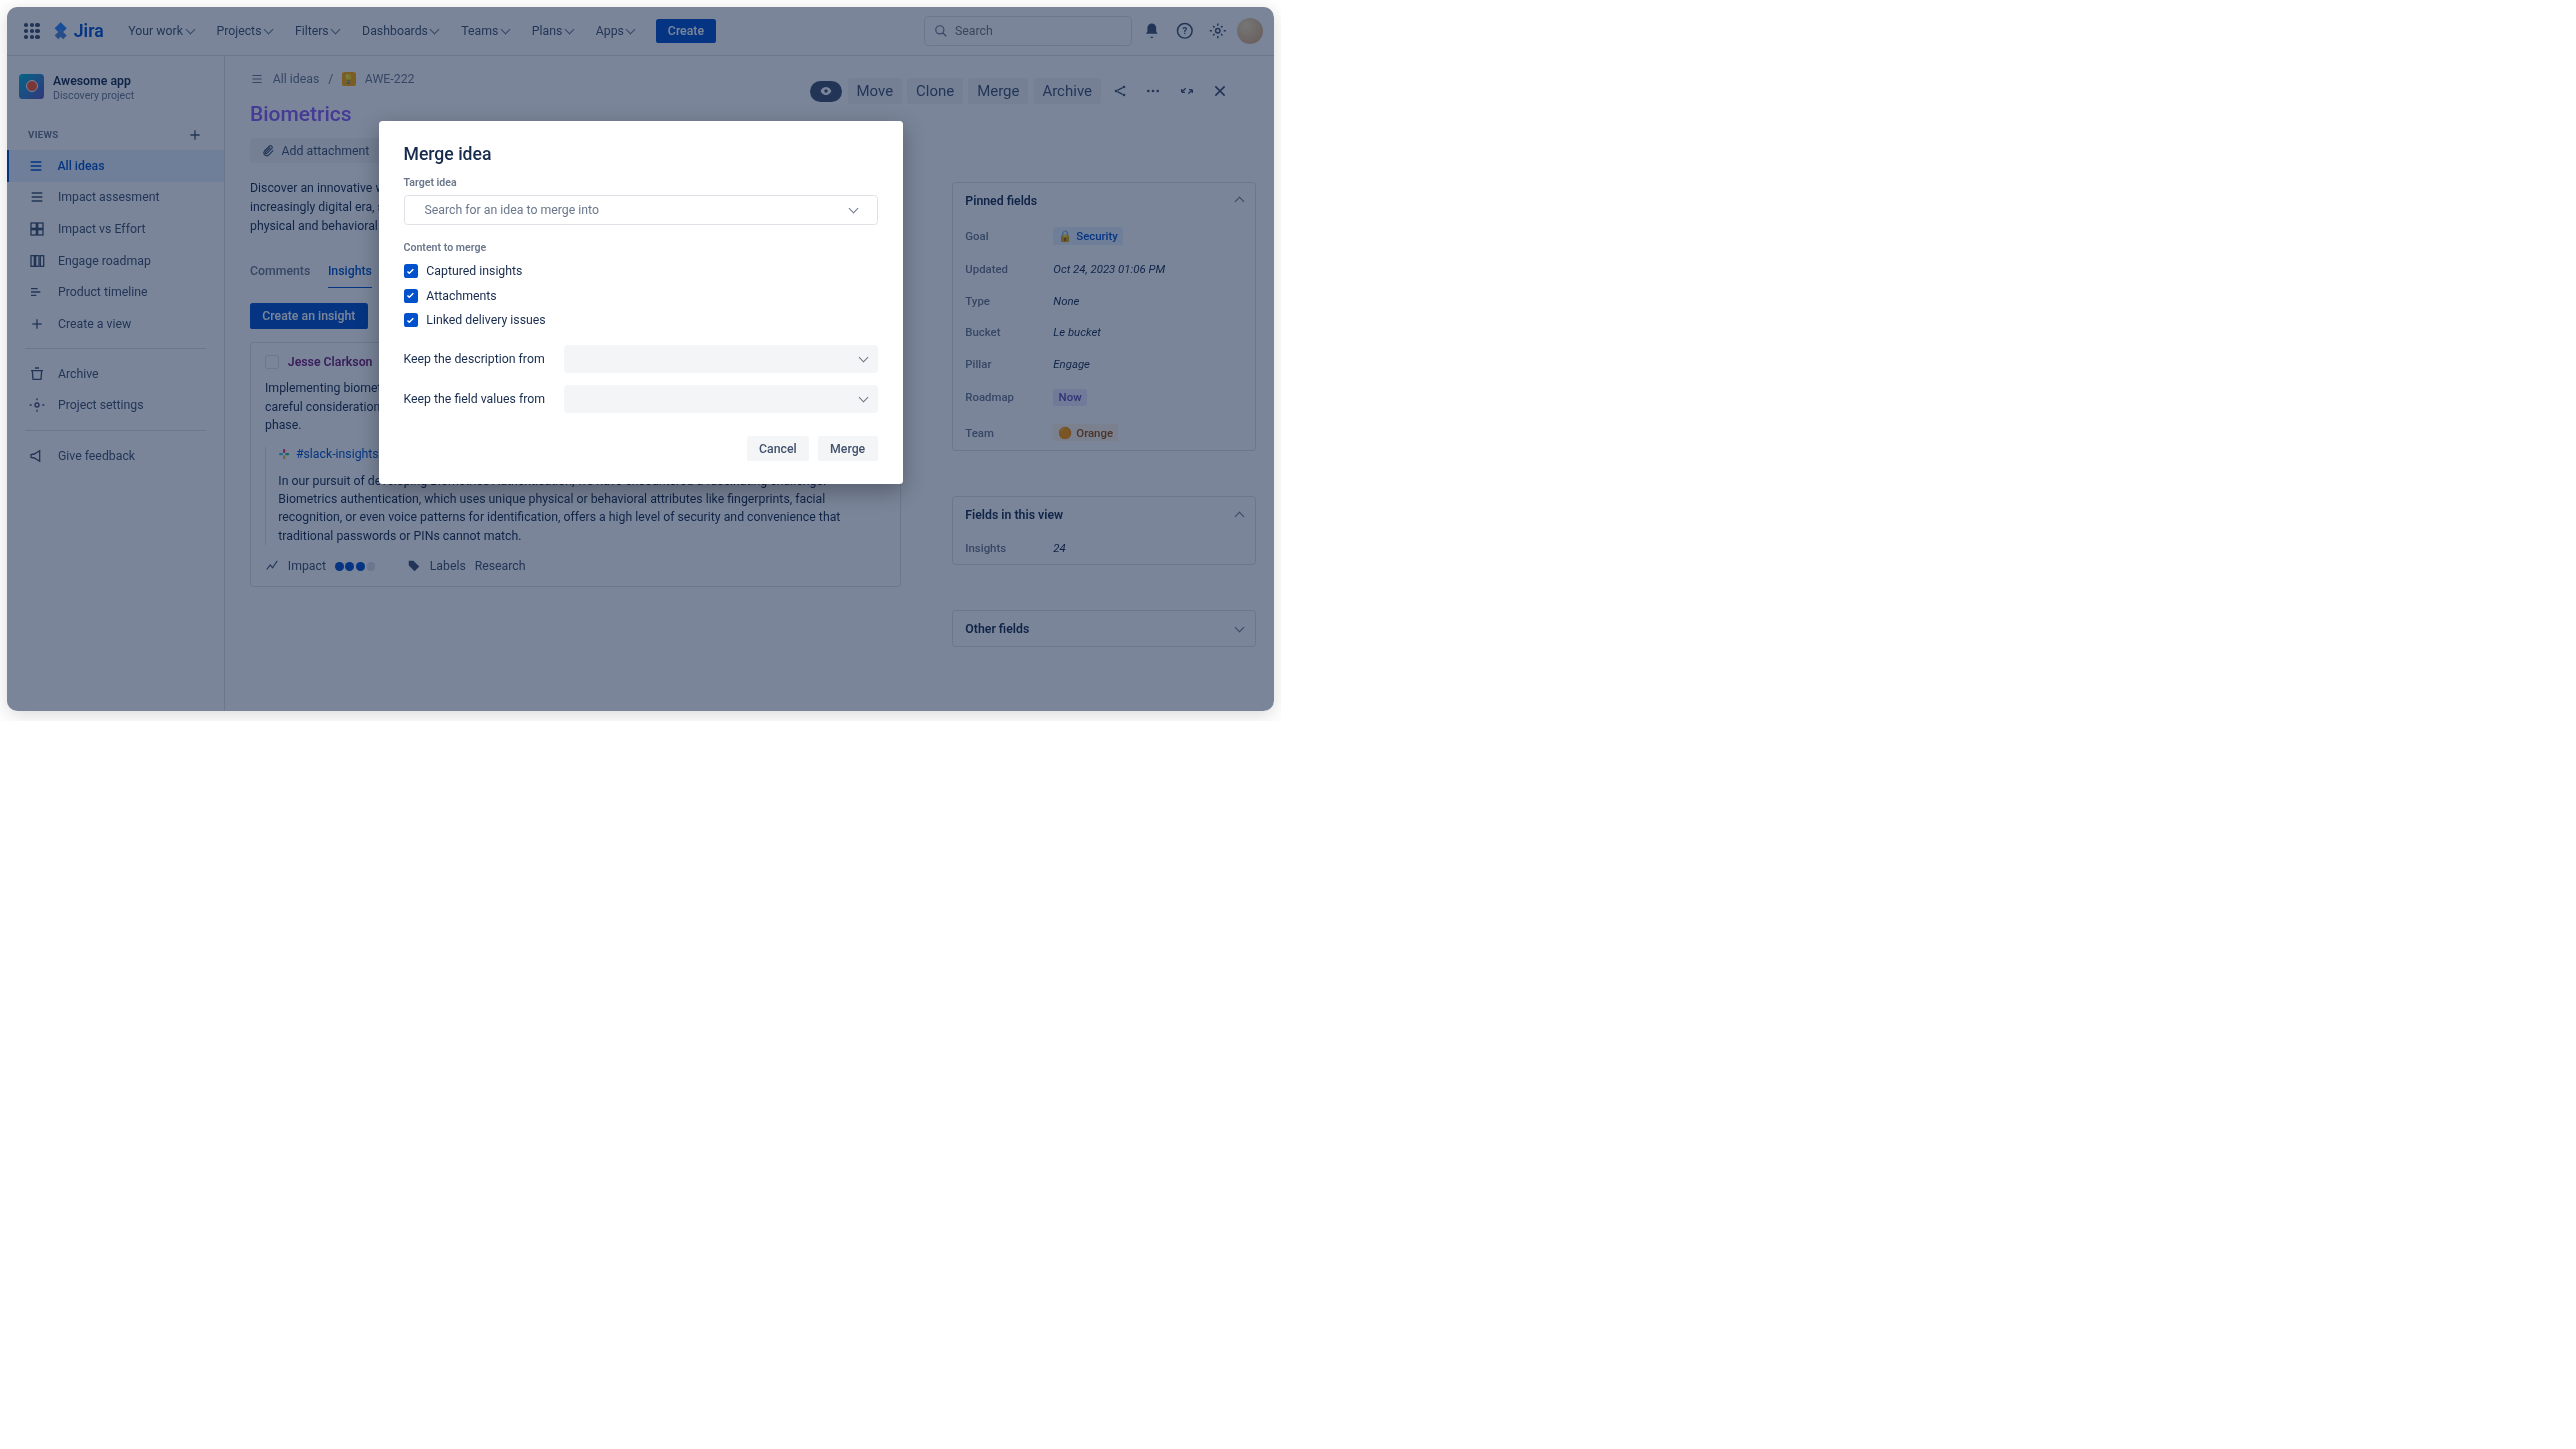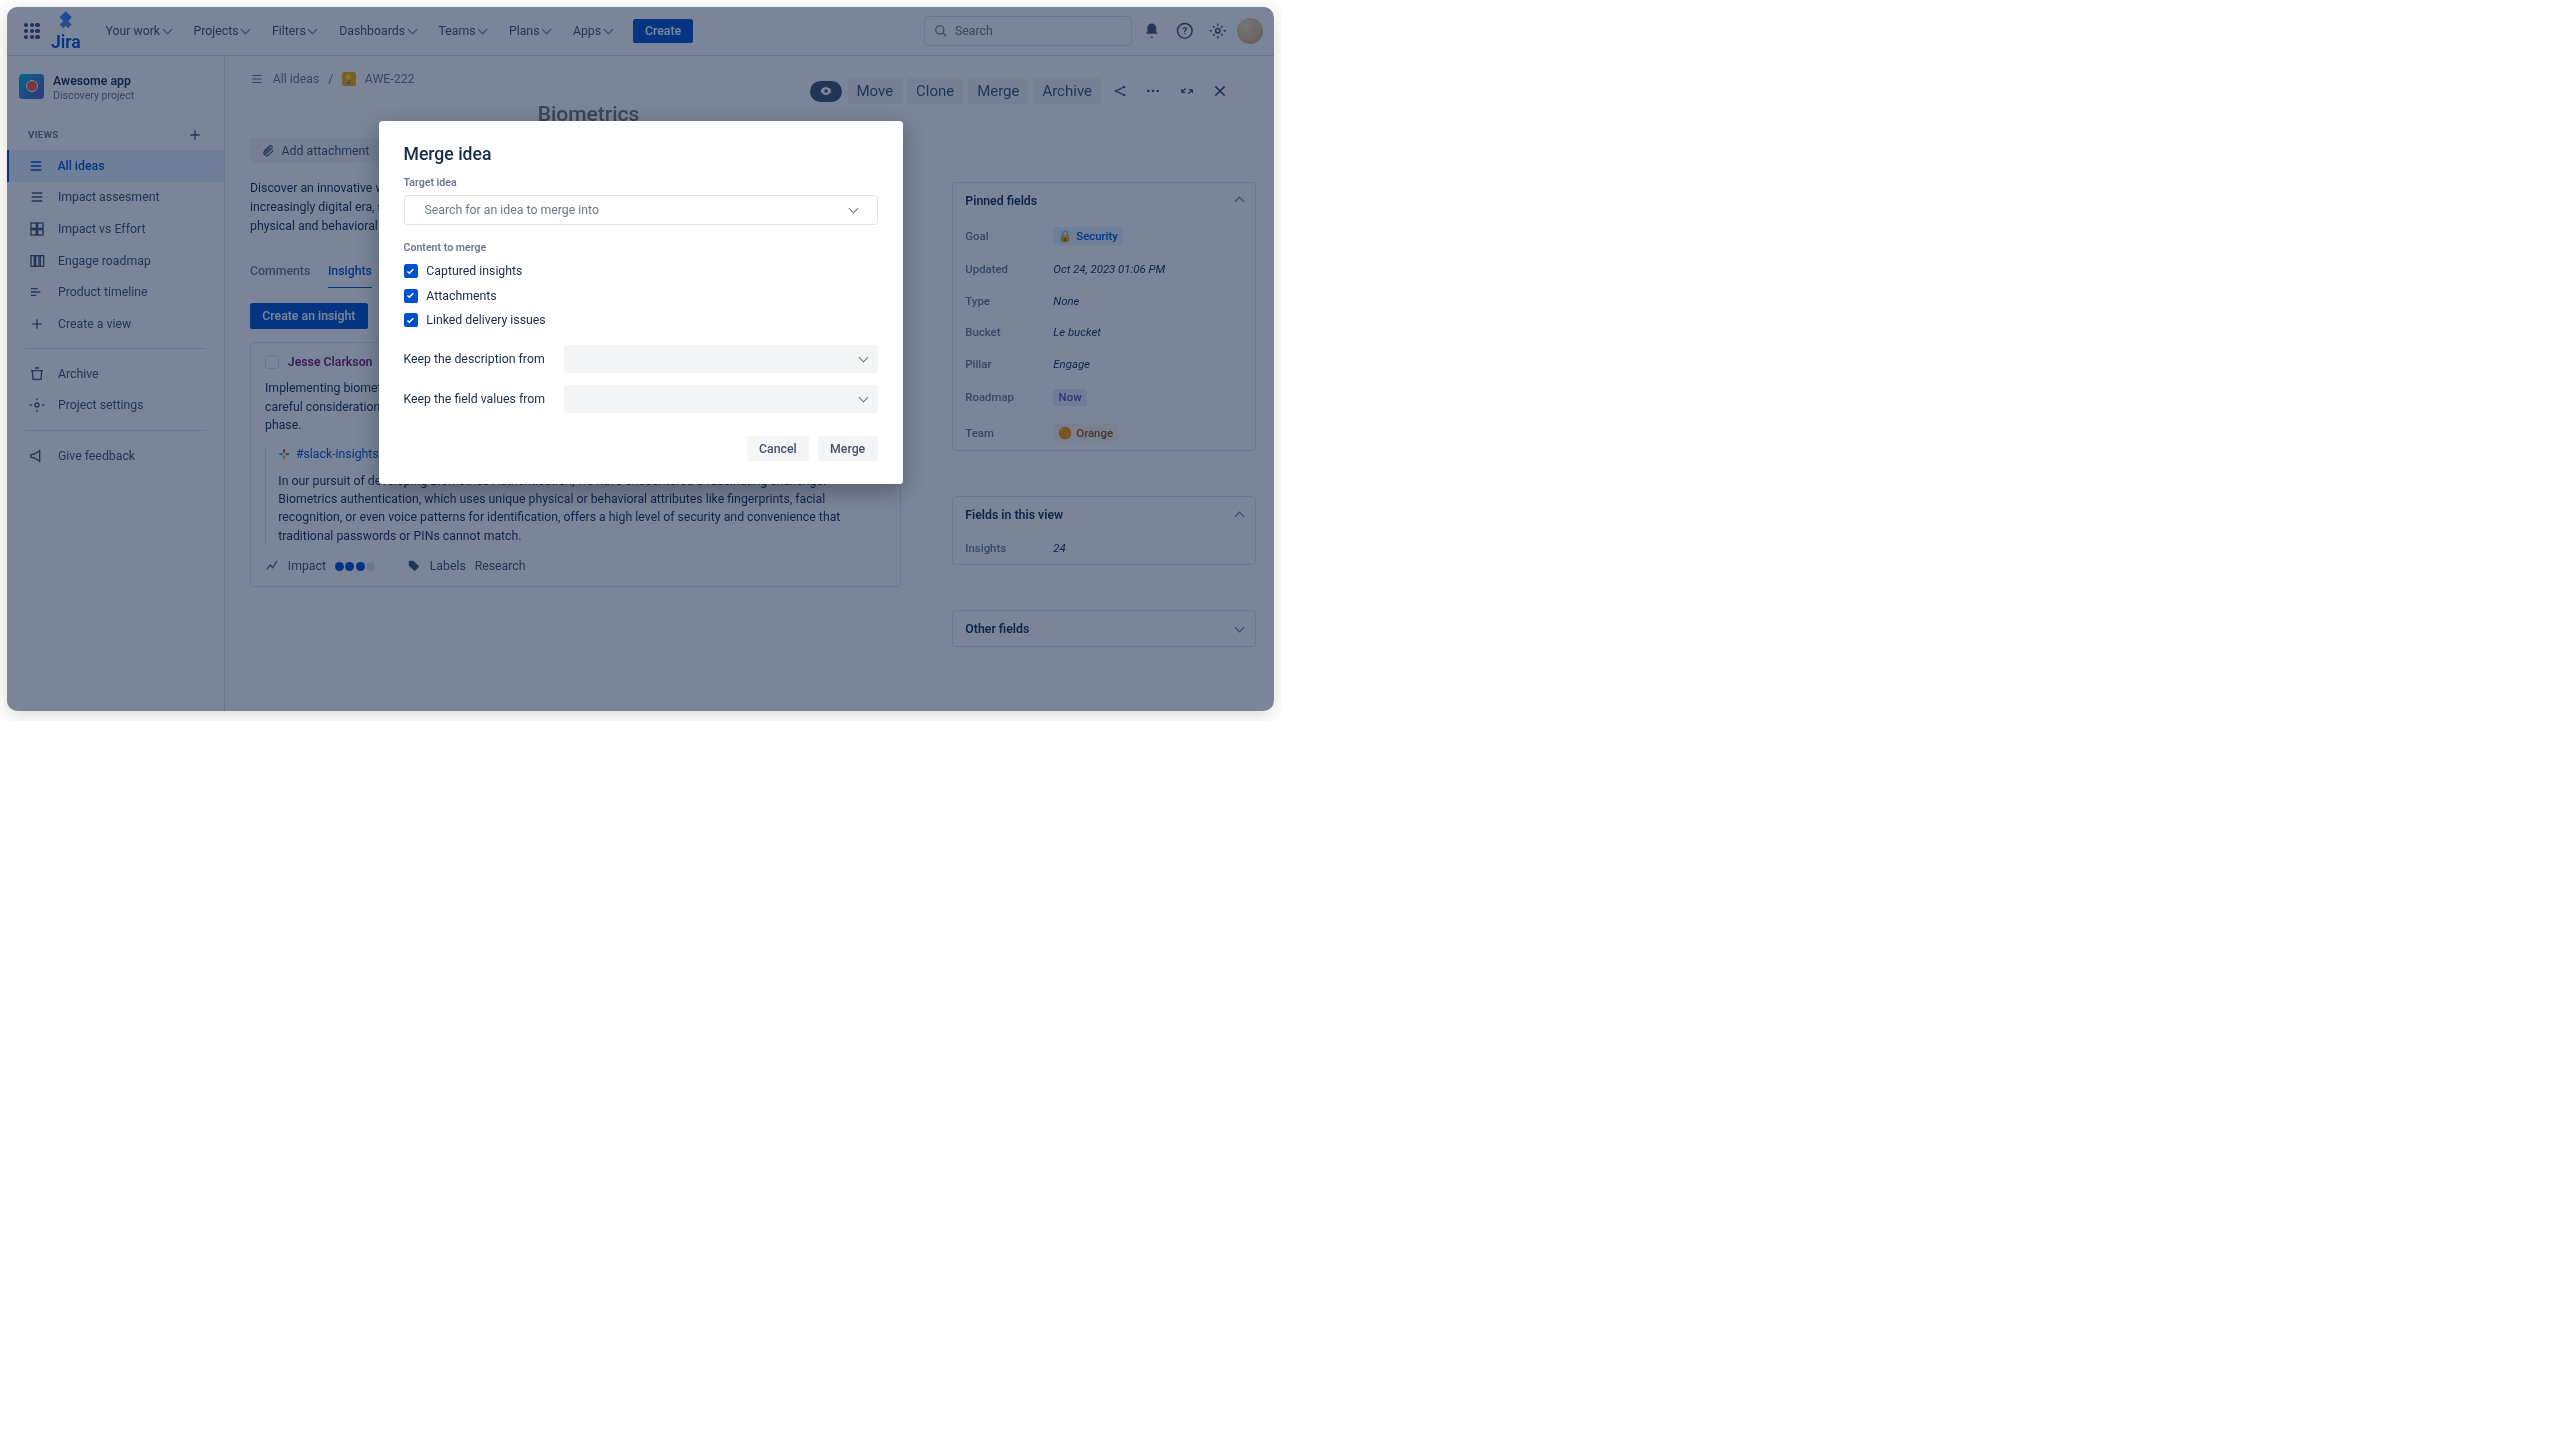--- a/index.html
+++ b/index.html
@@ -4,21 +4,21 @@
 <style>
 * { margin: 0; padding: 0; box-sizing: border-box; font-family: -apple-system, BlinkMacSystemFont, "Segoe UI", Roboto, sans-serif; }
 body { background: #fff; width: 1281px; height: 721px; overflow: hidden; position: relative; }
 .app-window { width: 1267px; height: 704px; margin: 7px; border-radius: 10.6px; overflow: hidden; position: relative; box-shadow: 0 3.5px 17.6px rgba(0,0,0,0.15); background: #fff; }
 
 
 .topnav { height: 49px; border-bottom: 0.9px solid #dfe1e6; display: flex; align-items: center; padding: 0 10.6px; gap: 5.3px; }
 .app-switcher { width: 28px; height: 28px; display: grid; place-items: center; border-radius: 2.6px; cursor: pointer; }
 .grid9 { width: 16px; height: 16px; display: grid; grid-template-columns: repeat(3,1fr); gap: 1.8px; }
 .grid9 span { background: #42526e; border-radius: 1.8px; }
-.jira-logo { display: flex; align-items: center; gap: 3.5px; color: #0052cc; font-weight: 600; font-size: 17.6px; margin-right: 10.6px; cursor: pointer; flex-direction: column; }
+.jira-logo { display: flex; align-items: center; gap: 3.5px; color: #0052cc; font-weight: 600; font-size: 17.6px; margin-right: 10.6px; cursor: pointer; }
 .jira-mark { width: 19.4px; height: 19.4px; }
 .nav-item { padding: 5.3px 8.8px; font-size: 12.3px; color: #42526e; display: flex; align-items: center; gap: 3.5px; cursor: pointer; border-radius: 2.6px; }
 .chev { width: 7px; height: 7px; border-right: 1.3px solid #6b778c; border-bottom: 1.3px solid #6b778c; transform: rotate(45deg); margin-top: -2.6px; }
 .create-btn { background: #0052cc; color: #fff; padding: 5.3px 12.3px; border-radius: 2.6px; font-size: 12.3px; font-weight: 500; margin-left: 7px; cursor: pointer; }
 .nav-spacer { flex: 1; }
 .search-box { width: 208px; height: 30px; border: 1.8px solid #dfe1e6; border-radius: 4.4px; display: flex; align-items: center; padding: 0 8.8px; gap: 7px; color: #6b778c; }
 .search-box input { border: none; outline: none; font-size: 12.3px; flex: 1; background: transparent; }
 .icon-btn { width: 28px; height: 28px; display: grid; place-items: center; color: #42526e; border-radius: 50%; cursor: pointer; }
 .avatar { width: 26px; height: 26px; border-radius: 50%; background: radial-gradient(circle at 35% 30%, #f5deb3, #d4a373); }
 
@@ -39,21 +39,21 @@
 
 .main { flex: 1; padding: 16px 25px; overflow: auto; }
 .breadcrumb { display: flex; align-items: center; gap: 8.8px; font-size: 12.3px; color: #6b778c; }
 .bc-icon { width: 14px; height: 14px; }
 .idea-badge { width: 14px; height: 14px; background: #ffab00; border-radius: 2.6px; display: grid; place-items: center; color: #fff; font-size: 8.8px; }
 .main-actions { position: absolute; top: 70px; right: 40px; display: flex; gap: 5.3px; align-items: center; }
 .act-btn { padding: 4.4px 8.8px; background: #f4f5f7; border-radius: 2.6px; font-size: 15px; color: #42526e; cursor: pointer; }
 .act-icon { width: 28px; height: 28px; display: grid; place-items: center; border-radius: 2.6px; cursor: pointer; color: #42526e; }
 .eye-pill { width: 32px; height: 21px; border-radius: 10.6px; background: #42526e; display: grid; place-items: center; color: #fff; }
 
-.page-title { font-size: 21px; font-weight: 500; color: #737373; margin: 16px 0 12.3px; text-align: center; }
+.page-title { font-size: 21px; font-weight: 500; color: #8b5cf6; margin: 16px 0 12.3px; }
 .attach-btn { display: inline-flex; align-items: center; gap: 7px; padding: 5.3px 10.6px; background: #f4f5f7; border-radius: 2.6px; font-size: 12.3px; color: #42526e; cursor: pointer; }
 .desc { font-size: 12.3px; color: #172b4d; line-height: 1.55; margin-top: 16px; max-width: 633px; }
 
 .tabs { display: flex; gap: 17.6px; margin-top: 28px; border-bottom: 1.8px solid transparent; }
 .tab { font-size: 12.3px; color: #6b778c; padding-bottom: 8.8px; cursor: pointer; font-weight: 500; }
 .tab.active { color: #0052cc; border-bottom: 1.8px solid #0052cc; }
 .create-insight-btn { background: #0052cc; color: #fff; padding: 6.2px 12.3px; border-radius: 2.6px; font-size: 12.3px; font-weight: 500; margin-top: 14px; display: inline-block; cursor: pointer; }
 
 .insight-card { border: 0.9px solid #dfe1e6; border-radius: 3.5px; padding: 12.3px 14px; margin-top: 12.3px; max-width: 651px; }
 .insight-head { display: flex; align-items: center; gap: 8.8px; font-size: 12.3px; }

